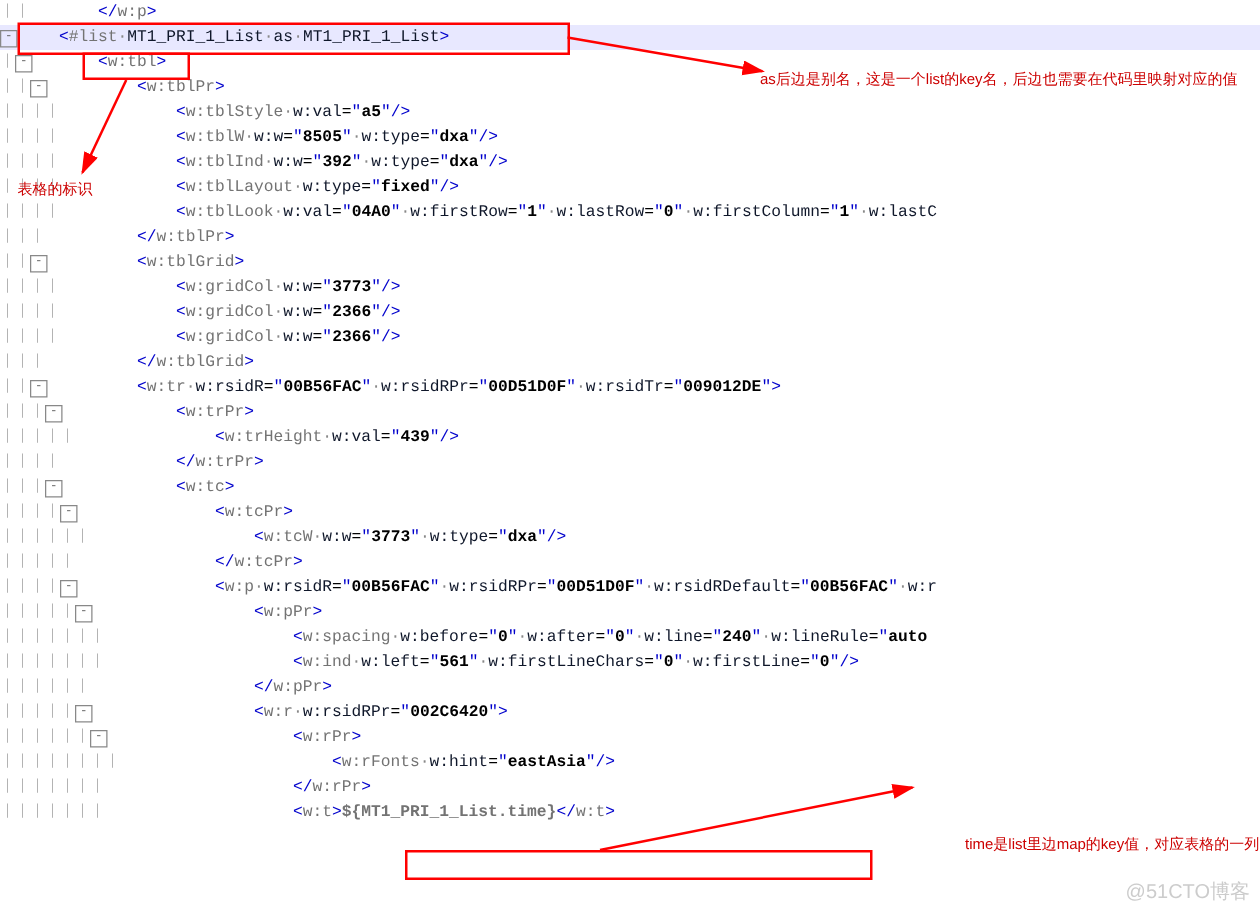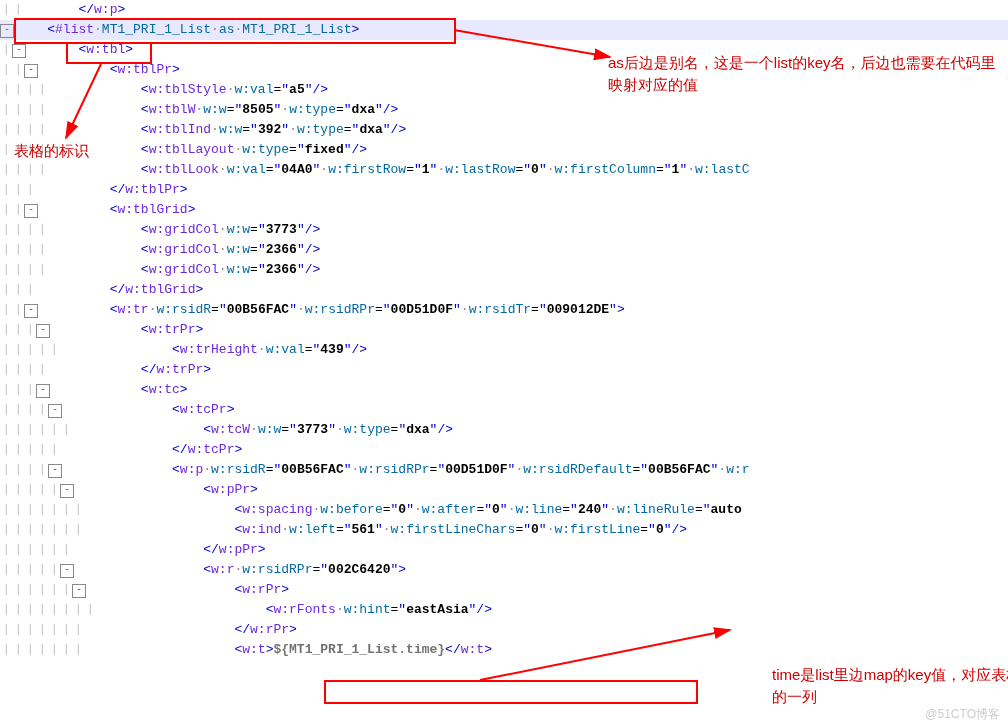--- a/index.html
+++ b/index.html
@@ -47,51 +47,51 @@
   }
   .pipe {
     color: #aaa;
     display: inline-block;
     width: 12px;
     text-align: center;
   }
   .code {
     color: #000;
   }
-  .tag { color: #6d28d9; }
-  .attr { color: #0369a1; }
+  .tag { color: #737373; }
+  .attr { color: #0f172a; }
   .val { color: #000; font-weight: bold; }
   .sym { color: #0000cc; }
   .dot { color: #888; }
   .txt { color: #737373; font-weight: bold; }
   .ann {
     position: absolute;
     color: #cc0000;
     font-family: "Microsoft YaHei", sans-serif;
-    font-size: 15px;
+    font-size: 12px;
     line-height: 22px;
     z-index: 5;
   }
   .redbox {
     position: absolute;
     border: 2px solid #ff0000;
     z-index: 4;
     pointer-events: none;
   }
   .arrow {
     position: absolute;
     z-index: 4;
     pointer-events: none;
   }
   .watermark {
     position: absolute;
     right: 8px;
     bottom: 4px;
     color: #ccc;
-    font-size: 12px;
+    font-size: 16px;
     font-family: sans-serif;
     z-index: 2;
   }
 </style>
 </head>
 <body>
 
 <div class="code-area" id="code"><div class="line"><span class="gutter"><span class="pipe">│</span><span class="pipe">│</span><span class="pipe"> </span><span class="pipe"> </span><span class="pipe"> </span><span class="pipe"> </span><span class="pipe"> </span><span class="pipe"> </span><span class="pipe"> </span></span><span class="code">&nbsp;&nbsp;&nbsp;&nbsp;&nbsp;&nbsp;&nbsp;&nbsp;<span class="sym">&lt;/</span><span class="tag">w:p</span><span class="sym">&gt;</span></span></div><div class="line hl"><span class="gutter"><span class="fold">-</span><span class="pipe"> </span><span class="pipe"> </span><span class="pipe"> </span><span class="pipe"> </span><span class="pipe"> </span><span class="pipe"> </span><span class="pipe"> </span><span class="pipe"> </span></span><span class="code">&nbsp;&nbsp;&nbsp;&nbsp;<span class="sym">&lt;</span><span class="tag">#list</span><span class="dot">·</span><span class="attr">MT1_PRI_1_List</span><span class="dot">·</span><span class="attr">as</span><span class="dot">·</span><span class="attr">MT1_PRI_1_List</span><span class="sym">&gt;</span></span></div><div class="line"><span class="gutter"><span class="pipe">│</span><span class="fold">-</span><span class="pipe"> </span><span class="pipe"> </span><span class="pipe"> </span><span class="pipe"> </span><span class="pipe"> </span><span class="pipe"> </span><span class="pipe"> </span></span><span class="code">&nbsp;&nbsp;&nbsp;&nbsp;&nbsp;&nbsp;&nbsp;&nbsp;<span class="sym">&lt;</span><span class="tag">w:tbl</span><span class="sym">&gt;</span></span></div><div class="line"><span class="gutter"><span class="pipe">│</span><span class="pipe">│</span><span class="fold">-</span><span class="pipe"> </span><span class="pipe"> </span><span class="pipe"> </span><span class="pipe"> </span><span class="pipe"> </span><span class="pipe"> </span></span><span class="code">&nbsp;&nbsp;&nbsp;&nbsp;&nbsp;&nbsp;&nbsp;&nbsp;&nbsp;&nbsp;&nbsp;&nbsp;<span class="sym">&lt;</span><span class="tag">w:tblPr</span><span class="sym">&gt;</span></span></div><div class="line"><span class="gutter"><span class="pipe">│</span><span class="pipe">│</span><span class="pipe">│</span><span class="pipe">│</span><span class="pipe"> </span><span class="pipe"> </span><span class="pipe"> </span><span class="pipe"> </span><span class="pipe"> </span></span><span class="code">&nbsp;&nbsp;&nbsp;&nbsp;&nbsp;&nbsp;&nbsp;&nbsp;&nbsp;&nbsp;&nbsp;&nbsp;&nbsp;&nbsp;&nbsp;&nbsp;<span class="sym">&lt;</span><span class="tag">w:tblStyle</span><span class="dot">·</span><span class="attr">w:val</span>=<span class="sym">"</span><span class="val">a5</span><span class="sym">"</span><span class="sym">/&gt;</span></span></div><div class="line"><span class="gutter"><span class="pipe">│</span><span class="pipe">│</span><span class="pipe">│</span><span class="pipe">│</span><span class="pipe"> </span><span class="pipe"> </span><span class="pipe"> </span><span class="pipe"> </span><span class="pipe"> </span></span><span class="code">&nbsp;&nbsp;&nbsp;&nbsp;&nbsp;&nbsp;&nbsp;&nbsp;&nbsp;&nbsp;&nbsp;&nbsp;&nbsp;&nbsp;&nbsp;&nbsp;<span class="sym">&lt;</span><span class="tag">w:tblW</span><span class="dot">·</span><span class="attr">w:w</span>=<span class="sym">"</span><span class="val">8505</span><span class="sym">"</span><span class="dot">·</span><span class="attr">w:type</span>=<span class="sym">"</span><span class="val">dxa</span><span class="sym">"</span><span class="sym">/&gt;</span></span></div><div class="line"><span class="gutter"><span class="pipe">│</span><span class="pipe">│</span><span class="pipe">│</span><span class="pipe">│</span><span class="pipe"> </span><span class="pipe"> </span><span class="pipe"> </span><span class="pipe"> </span><span class="pipe"> </span></span><span class="code">&nbsp;&nbsp;&nbsp;&nbsp;&nbsp;&nbsp;&nbsp;&nbsp;&nbsp;&nbsp;&nbsp;&nbsp;&nbsp;&nbsp;&nbsp;&nbsp;<span class="sym">&lt;</span><span class="tag">w:tblInd</span><span class="dot">·</span><span class="attr">w:w</span>=<span class="sym">"</span><span class="val">392</span><span class="sym">"</span><span class="dot">·</span><span class="attr">w:type</span>=<span class="sym">"</span><span class="val">dxa</span><span class="sym">"</span><span class="sym">/&gt;</span></span></div><div class="line"><span class="gutter"><span class="pipe">│</span><span class="pipe">│</span><span class="pipe">│</span><span class="pipe">│</span><span class="pipe"> </span><span class="pipe"> </span><span class="pipe"> </span><span class="pipe"> </span><span class="pipe"> </span></span><span class="code">&nbsp;&nbsp;&nbsp;&nbsp;&nbsp;&nbsp;&nbsp;&nbsp;&nbsp;&nbsp;&nbsp;&nbsp;&nbsp;&nbsp;&nbsp;&nbsp;<span class="sym">&lt;</span><span class="tag">w:tblLayout</span><span class="dot">·</span><span class="attr">w:type</span>=<span class="sym">"</span><span class="val">fixed</span><span class="sym">"</span><span class="sym">/&gt;</span></span></div><div class="line"><span class="gutter"><span class="pipe">│</span><span class="pipe">│</span><span class="pipe">│</span><span class="pipe">│</span><span class="pipe"> </span><span class="pipe"> </span><span class="pipe"> </span><span class="pipe"> </span><span class="pipe"> </span></span><span class="code">&nbsp;&nbsp;&nbsp;&nbsp;&nbsp;&nbsp;&nbsp;&nbsp;&nbsp;&nbsp;&nbsp;&nbsp;&nbsp;&nbsp;&nbsp;&nbsp;<span class="sym">&lt;</span><span class="tag">w:tblLook</span><span class="dot">·</span><span class="attr">w:val</span>=<span class="sym">"</span><span class="val">04A0</span><span class="sym">"</span><span class="dot">·</span><span class="attr">w:firstRow</span>=<span class="sym">"</span><span class="val">1</span><span class="sym">"</span><span class="dot">·</span><span class="attr">w:lastRow</span>=<span class="sym">"</span><span class="val">0</span><span class="sym">"</span><span class="dot">·</span><span class="attr">w:firstColumn</span>=<span class="sym">"</span><span class="val">1</span><span class="sym">"</span><span class="dot">·</span><span class="attr">w:lastC</span></span></div><div class="line"><span class="gutter"><span class="pipe">│</span><span class="pipe">│</span><span class="pipe">│</span><span class="pipe"> </span><span class="pipe"> </span><span class="pipe"> </span><span class="pipe"> </span><span class="pipe"> </span><span class="pipe"> </span></span><span class="code">&nbsp;&nbsp;&nbsp;&nbsp;&nbsp;&nbsp;&nbsp;&nbsp;&nbsp;&nbsp;&nbsp;&nbsp;<span class="sym">&lt;/</span><span class="tag">w:tblPr</span><span class="sym">&gt;</span></span></div><div class="line"><span class="gutter"><span class="pipe">│</span><span class="pipe">│</span><span class="fold">-</span><span class="pipe"> </span><span class="pipe"> </span><span class="pipe"> </span><span class="pipe"> </span><span class="pipe"> </span><span class="pipe"> </span></span><span class="code">&nbsp;&nbsp;&nbsp;&nbsp;&nbsp;&nbsp;&nbsp;&nbsp;&nbsp;&nbsp;&nbsp;&nbsp;<span class="sym">&lt;</span><span class="tag">w:tblGrid</span><span class="sym">&gt;</span></span></div><div class="line"><span class="gutter"><span class="pipe">│</span><span class="pipe">│</span><span class="pipe">│</span><span class="pipe">│</span><span class="pipe"> </span><span class="pipe"> </span><span class="pipe"> </span><span class="pipe"> </span><span class="pipe"> </span></span><span class="code">&nbsp;&nbsp;&nbsp;&nbsp;&nbsp;&nbsp;&nbsp;&nbsp;&nbsp;&nbsp;&nbsp;&nbsp;&nbsp;&nbsp;&nbsp;&nbsp;<span class="sym">&lt;</span><span class="tag">w:gridCol</span><span class="dot">·</span><span class="attr">w:w</span>=<span class="sym">"</span><span class="val">3773</span><span class="sym">"</span><span class="sym">/&gt;</span></span></div><div class="line"><span class="gutter"><span class="pipe">│</span><span class="pipe">│</span><span class="pipe">│</span><span class="pipe">│</span><span class="pipe"> </span><span class="pipe"> </span><span class="pipe"> </span><span class="pipe"> </span><span class="pipe"> </span></span><span class="code">&nbsp;&nbsp;&nbsp;&nbsp;&nbsp;&nbsp;&nbsp;&nbsp;&nbsp;&nbsp;&nbsp;&nbsp;&nbsp;&nbsp;&nbsp;&nbsp;<span class="sym">&lt;</span><span class="tag">w:gridCol</span><span class="dot">·</span><span class="attr">w:w</span>=<span class="sym">"</span><span class="val">2366</span><span class="sym">"</span><span class="sym">/&gt;</span></span></div><div class="line"><span class="gutter"><span class="pipe">│</span><span class="pipe">│</span><span class="pipe">│</span><span class="pipe">│</span><span class="pipe"> </span><span class="pipe"> </span><span class="pipe"> </span><span class="pipe"> </span><span class="pipe"> </span></span><span class="code">&nbsp;&nbsp;&nbsp;&nbsp;&nbsp;&nbsp;&nbsp;&nbsp;&nbsp;&nbsp;&nbsp;&nbsp;&nbsp;&nbsp;&nbsp;&nbsp;<span class="sym">&lt;</span><span class="tag">w:gridCol</span><span class="dot">·</span><span class="attr">w:w</span>=<span class="sym">"</span><span class="val">2366</span><span class="sym">"</span><span class="sym">/&gt;</span></span></div><div class="line"><span class="gutter"><span class="pipe">│</span><span class="pipe">│</span><span class="pipe">│</span><span class="pipe"> </span><span class="pipe"> </span><span class="pipe"> </span><span class="pipe"> </span><span class="pipe"> </span><span class="pipe"> </span></span><span class="code">&nbsp;&nbsp;&nbsp;&nbsp;&nbsp;&nbsp;&nbsp;&nbsp;&nbsp;&nbsp;&nbsp;&nbsp;<span class="sym">&lt;/</span><span class="tag">w:tblGrid</span><span class="sym">&gt;</span></span></div><div class="line"><span class="gutter"><span class="pipe">│</span><span class="pipe">│</span><span class="fold">-</span><span class="pipe"> </span><span class="pipe"> </span><span class="pipe"> </span><span class="pipe"> </span><span class="pipe"> </span><span class="pipe"> </span></span><span class="code">&nbsp;&nbsp;&nbsp;&nbsp;&nbsp;&nbsp;&nbsp;&nbsp;&nbsp;&nbsp;&nbsp;&nbsp;<span class="sym">&lt;</span><span class="tag">w:tr</span><span class="dot">·</span><span class="attr">w:rsidR</span>=<span class="sym">"</span><span class="val">00B56FAC</span><span class="sym">"</span><span class="dot">·</span><span class="attr">w:rsidRPr</span>=<span class="sym">"</span><span class="val">00D51D0F</span><span class="sym">"</span><span class="dot">·</span><span class="attr">w:rsidTr</span>=<span class="sym">"</span><span class="val">009012DE</span><span class="sym">"</span><span class="sym">&gt;</span></span></div><div class="line"><span class="gutter"><span class="pipe">│</span><span class="pipe">│</span><span class="pipe">│</span><span class="fold">-</span><span class="pipe"> </span><span class="pipe"> </span><span class="pipe"> </span><span class="pipe"> </span><span class="pipe"> </span></span><span class="code">&nbsp;&nbsp;&nbsp;&nbsp;&nbsp;&nbsp;&nbsp;&nbsp;&nbsp;&nbsp;&nbsp;&nbsp;&nbsp;&nbsp;&nbsp;&nbsp;<span class="sym">&lt;</span><span class="tag">w:trPr</span><span class="sym">&gt;</span></span></div><div class="line"><span class="gutter"><span class="pipe">│</span><span class="pipe">│</span><span class="pipe">│</span><span class="pipe">│</span><span class="pipe">│</span><span class="pipe"> </span><span class="pipe"> </span><span class="pipe"> </span><span class="pipe"> </span></span><span class="code">&nbsp;&nbsp;&nbsp;&nbsp;&nbsp;&nbsp;&nbsp;&nbsp;&nbsp;&nbsp;&nbsp;&nbsp;&nbsp;&nbsp;&nbsp;&nbsp;&nbsp;&nbsp;&nbsp;&nbsp;<span class="sym">&lt;</span><span class="tag">w:trHeight</span><span class="dot">·</span><span class="attr">w:val</span>=<span class="sym">"</span><span class="val">439</span><span class="sym">"</span><span class="sym">/&gt;</span></span></div><div class="line"><span class="gutter"><span class="pipe">│</span><span class="pipe">│</span><span class="pipe">│</span><span class="pipe">│</span><span class="pipe"> </span><span class="pipe"> </span><span class="pipe"> </span><span class="pipe"> </span><span class="pipe"> </span></span><span class="code">&nbsp;&nbsp;&nbsp;&nbsp;&nbsp;&nbsp;&nbsp;&nbsp;&nbsp;&nbsp;&nbsp;&nbsp;&nbsp;&nbsp;&nbsp;&nbsp;<span class="sym">&lt;/</span><span class="tag">w:trPr</span><span class="sym">&gt;</span></span></div><div class="line"><span class="gutter"><span class="pipe">│</span><span class="pipe">│</span><span class="pipe">│</span><span class="fold">-</span><span class="pipe"> </span><span class="pipe"> </span><span class="pipe"> </span><span class="pipe"> </span><span class="pipe"> </span></span><span class="code">&nbsp;&nbsp;&nbsp;&nbsp;&nbsp;&nbsp;&nbsp;&nbsp;&nbsp;&nbsp;&nbsp;&nbsp;&nbsp;&nbsp;&nbsp;&nbsp;<span class="sym">&lt;</span><span class="tag">w:tc</span><span class="sym">&gt;</span></span></div><div class="line"><span class="gutter"><span class="pipe">│</span><span class="pipe">│</span><span class="pipe">│</span><span class="pipe">│</span><span class="fold">-</span><span class="pipe"> </span><span class="pipe"> </span><span class="pipe"> </span><span class="pipe"> </span></span><span class="code">&nbsp;&nbsp;&nbsp;&nbsp;&nbsp;&nbsp;&nbsp;&nbsp;&nbsp;&nbsp;&nbsp;&nbsp;&nbsp;&nbsp;&nbsp;&nbsp;&nbsp;&nbsp;&nbsp;&nbsp;<span class="sym">&lt;</span><span class="tag">w:tcPr</span><span class="sym">&gt;</span></span></div><div class="line"><span class="gutter"><span class="pipe">│</span><span class="pipe">│</span><span class="pipe">│</span><span class="pipe">│</span><span class="pipe">│</span><span class="pipe">│</span><span class="pipe"> </span><span class="pipe"> </span><span class="pipe"> </span></span><span class="code">&nbsp;&nbsp;&nbsp;&nbsp;&nbsp;&nbsp;&nbsp;&nbsp;&nbsp;&nbsp;&nbsp;&nbsp;&nbsp;&nbsp;&nbsp;&nbsp;&nbsp;&nbsp;&nbsp;&nbsp;&nbsp;&nbsp;&nbsp;&nbsp;<span class="sym">&lt;</span><span class="tag">w:tcW</span><span class="dot">·</span><span class="attr">w:w</span>=<span class="sym">"</span><span class="val">3773</span><span class="sym">"</span><span class="dot">·</span><span class="attr">w:type</span>=<span class="sym">"</span><span class="val">dxa</span><span class="sym">"</span><span class="sym">/&gt;</span></span></div><div class="line"><span class="gutter"><span class="pipe">│</span><span class="pipe">│</span><span class="pipe">│</span><span class="pipe">│</span><span class="pipe">│</span><span class="pipe"> </span><span class="pipe"> </span><span class="pipe"> </span><span class="pipe"> </span></span><span class="code">&nbsp;&nbsp;&nbsp;&nbsp;&nbsp;&nbsp;&nbsp;&nbsp;&nbsp;&nbsp;&nbsp;&nbsp;&nbsp;&nbsp;&nbsp;&nbsp;&nbsp;&nbsp;&nbsp;&nbsp;<span class="sym">&lt;/</span><span class="tag">w:tcPr</span><span class="sym">&gt;</span></span></div><div class="line"><span class="gutter"><span class="pipe">│</span><span class="pipe">│</span><span class="pipe">│</span><span class="pipe">│</span><span class="fold">-</span><span class="pipe"> </span><span class="pipe"> </span><span class="pipe"> </span><span class="pipe"> </span></span><span class="code">&nbsp;&nbsp;&nbsp;&nbsp;&nbsp;&nbsp;&nbsp;&nbsp;&nbsp;&nbsp;&nbsp;&nbsp;&nbsp;&nbsp;&nbsp;&nbsp;&nbsp;&nbsp;&nbsp;&nbsp;<span class="sym">&lt;</span><span class="tag">w:p</span><span class="dot">·</span><span class="attr">w:rsidR</span>=<span class="sym">"</span><span class="val">00B56FAC</span><span class="sym">"</span><span class="dot">·</span><span class="attr">w:rsidRPr</span>=<span class="sym">"</span><span class="val">00D51D0F</span><span class="sym">"</span><span class="dot">·</span><span class="attr">w:rsidRDefault</span>=<span class="sym">"</span><span class="val">00B56FAC</span><span class="sym">"</span><span class="dot">·</span><span class="attr">w:r</span></span></div><div class="line"><span class="gutter"><span class="pipe">│</span><span class="pipe">│</span><span class="pipe">│</span><span class="pipe">│</span><span class="pipe">│</span><span class="fold">-</span><span class="pipe"> </span><span class="pipe"> </span><span class="pipe"> </span></span><span class="code">&nbsp;&nbsp;&nbsp;&nbsp;&nbsp;&nbsp;&nbsp;&nbsp;&nbsp;&nbsp;&nbsp;&nbsp;&nbsp;&nbsp;&nbsp;&nbsp;&nbsp;&nbsp;&nbsp;&nbsp;&nbsp;&nbsp;&nbsp;&nbsp;<span class="sym">&lt;</span><span class="tag">w:pPr</span><span class="sym">&gt;</span></span></div><div class="line"><span class="gutter"><span class="pipe">│</span><span class="pipe">│</span><span class="pipe">│</span><span class="pipe">│</span><span class="pipe">│</span><span class="pipe">│</span><span class="pipe">│</span><span class="pipe"> </span><span class="pipe"> </span></span><span class="code">&nbsp;&nbsp;&nbsp;&nbsp;&nbsp;&nbsp;&nbsp;&nbsp;&nbsp;&nbsp;&nbsp;&nbsp;&nbsp;&nbsp;&nbsp;&nbsp;&nbsp;&nbsp;&nbsp;&nbsp;&nbsp;&nbsp;&nbsp;&nbsp;&nbsp;&nbsp;&nbsp;&nbsp;<span class="sym">&lt;</span><span class="tag">w:spacing</span><span class="dot">·</span><span class="attr">w:before</span>=<span class="sym">"</span><span class="val">0</span><span class="sym">"</span><span class="dot">·</span><span class="attr">w:after</span>=<span class="sym">"</span><span class="val">0</span><span class="sym">"</span><span class="dot">·</span><span class="attr">w:line</span>=<span class="sym">"</span><span class="val">240</span><span class="sym">"</span><span class="dot">·</span><span class="attr">w:lineRule</span>=<span class="sym">"</span><span class="val">auto</span></span></div><div class="line"><span class="gutter"><span class="pipe">│</span><span class="pipe">│</span><span class="pipe">│</span><span class="pipe">│</span><span class="pipe">│</span><span class="pipe">│</span><span class="pipe">│</span><span class="pipe"> </span><span class="pipe"> </span></span><span class="code">&nbsp;&nbsp;&nbsp;&nbsp;&nbsp;&nbsp;&nbsp;&nbsp;&nbsp;&nbsp;&nbsp;&nbsp;&nbsp;&nbsp;&nbsp;&nbsp;&nbsp;&nbsp;&nbsp;&nbsp;&nbsp;&nbsp;&nbsp;&nbsp;&nbsp;&nbsp;&nbsp;&nbsp;<span class="sym">&lt;</span><span class="tag">w:ind</span><span class="dot">·</span><span class="attr">w:left</span>=<span class="sym">"</span><span class="val">561</span><span class="sym">"</span><span class="dot">·</span><span class="attr">w:firstLineChars</span>=<span class="sym">"</span><span class="val">0</span><span class="sym">"</span><span class="dot">·</span><span class="attr">w:firstLine</span>=<span class="sym">"</span><span class="val">0</span><span class="sym">"</span><span class="sym">/&gt;</span></span></div><div class="line"><span class="gutter"><span class="pipe">│</span><span class="pipe">│</span><span class="pipe">│</span><span class="pipe">│</span><span class="pipe">│</span><span class="pipe">│</span><span class="pipe"> </span><span class="pipe"> </span><span class="pipe"> </span></span><span class="code">&nbsp;&nbsp;&nbsp;&nbsp;&nbsp;&nbsp;&nbsp;&nbsp;&nbsp;&nbsp;&nbsp;&nbsp;&nbsp;&nbsp;&nbsp;&nbsp;&nbsp;&nbsp;&nbsp;&nbsp;&nbsp;&nbsp;&nbsp;&nbsp;<span class="sym">&lt;/</span><span class="tag">w:pPr</span><span class="sym">&gt;</span></span></div><div class="line"><span class="gutter"><span class="pipe">│</span><span class="pipe">│</span><span class="pipe">│</span><span class="pipe">│</span><span class="pipe">│</span><span class="fold">-</span><span class="pipe"> </span><span class="pipe"> </span><span class="pipe"> </span></span><span class="code">&nbsp;&nbsp;&nbsp;&nbsp;&nbsp;&nbsp;&nbsp;&nbsp;&nbsp;&nbsp;&nbsp;&nbsp;&nbsp;&nbsp;&nbsp;&nbsp;&nbsp;&nbsp;&nbsp;&nbsp;&nbsp;&nbsp;&nbsp;&nbsp;<span class="sym">&lt;</span><span class="tag">w:r</span><span class="dot">·</span><span class="attr">w:rsidRPr</span>=<span class="sym">"</span><span class="val">002C6420</span><span class="sym">"</span><span class="sym">&gt;</span></span></div><div class="line"><span class="gutter"><span class="pipe">│</span><span class="pipe">│</span><span class="pipe">│</span><span class="pipe">│</span><span class="pipe">│</span><span class="pipe">│</span><span class="fold">-</span><span class="pipe"> </span><span class="pipe"> </span></span><span class="code">&nbsp;&nbsp;&nbsp;&nbsp;&nbsp;&nbsp;&nbsp;&nbsp;&nbsp;&nbsp;&nbsp;&nbsp;&nbsp;&nbsp;&nbsp;&nbsp;&nbsp;&nbsp;&nbsp;&nbsp;&nbsp;&nbsp;&nbsp;&nbsp;&nbsp;&nbsp;&nbsp;&nbsp;<span class="sym">&lt;</span><span class="tag">w:rPr</span><span class="sym">&gt;</span></span></div><div class="line"><span class="gutter"><span class="pipe">│</span><span class="pipe">│</span><span class="pipe">│</span><span class="pipe">│</span><span class="pipe">│</span><span class="pipe">│</span><span class="pipe">│</span><span class="pipe">│</span><span class="pipe"> </span></span><span class="code">&nbsp;&nbsp;&nbsp;&nbsp;&nbsp;&nbsp;&nbsp;&nbsp;&nbsp;&nbsp;&nbsp;&nbsp;&nbsp;&nbsp;&nbsp;&nbsp;&nbsp;&nbsp;&nbsp;&nbsp;&nbsp;&nbsp;&nbsp;&nbsp;&nbsp;&nbsp;&nbsp;&nbsp;&nbsp;&nbsp;&nbsp;&nbsp;<span class="sym">&lt;</span><span class="tag">w:rFonts</span><span class="dot">·</span><span class="attr">w:hint</span>=<span class="sym">"</span><span class="val">eastAsia</span><span class="sym">"</span><span class="sym">/&gt;</span></span></div><div class="line"><span class="gutter"><span class="pipe">│</span><span class="pipe">│</span><span class="pipe">│</span><span class="pipe">│</span><span class="pipe">│</span><span class="pipe">│</span><span class="pipe">│</span><span class="pipe"> </span><span class="pipe"> </span></span><span class="code">&nbsp;&nbsp;&nbsp;&nbsp;&nbsp;&nbsp;&nbsp;&nbsp;&nbsp;&nbsp;&nbsp;&nbsp;&nbsp;&nbsp;&nbsp;&nbsp;&nbsp;&nbsp;&nbsp;&nbsp;&nbsp;&nbsp;&nbsp;&nbsp;&nbsp;&nbsp;&nbsp;&nbsp;<span class="sym">&lt;/</span><span class="tag">w:rPr</span><span class="sym">&gt;</span></span></div><div class="line"><span class="gutter"><span class="pipe">│</span><span class="pipe">│</span><span class="pipe">│</span><span class="pipe">│</span><span class="pipe">│</span><span class="pipe">│</span><span class="pipe">│</span><span class="pipe"> </span><span class="pipe"> </span></span><span class="code">&nbsp;&nbsp;&nbsp;&nbsp;&nbsp;&nbsp;&nbsp;&nbsp;&nbsp;&nbsp;&nbsp;&nbsp;&nbsp;&nbsp;&nbsp;&nbsp;&nbsp;&nbsp;&nbsp;&nbsp;&nbsp;&nbsp;&nbsp;&nbsp;&nbsp;&nbsp;&nbsp;&nbsp;<span class="sym">&lt;</span><span class="tag">w:t</span><span class="sym">&gt;</span><span class="txt">${MT1_PRI_1_List.time}</span><span class="sym">&lt;/</span><span class="tag">w:t</span><span class="sym">&gt;</span></span></div></div>
 
 <div class="redbox" style="left:14px; top:18px; width:438px; height:22px;"></div>

